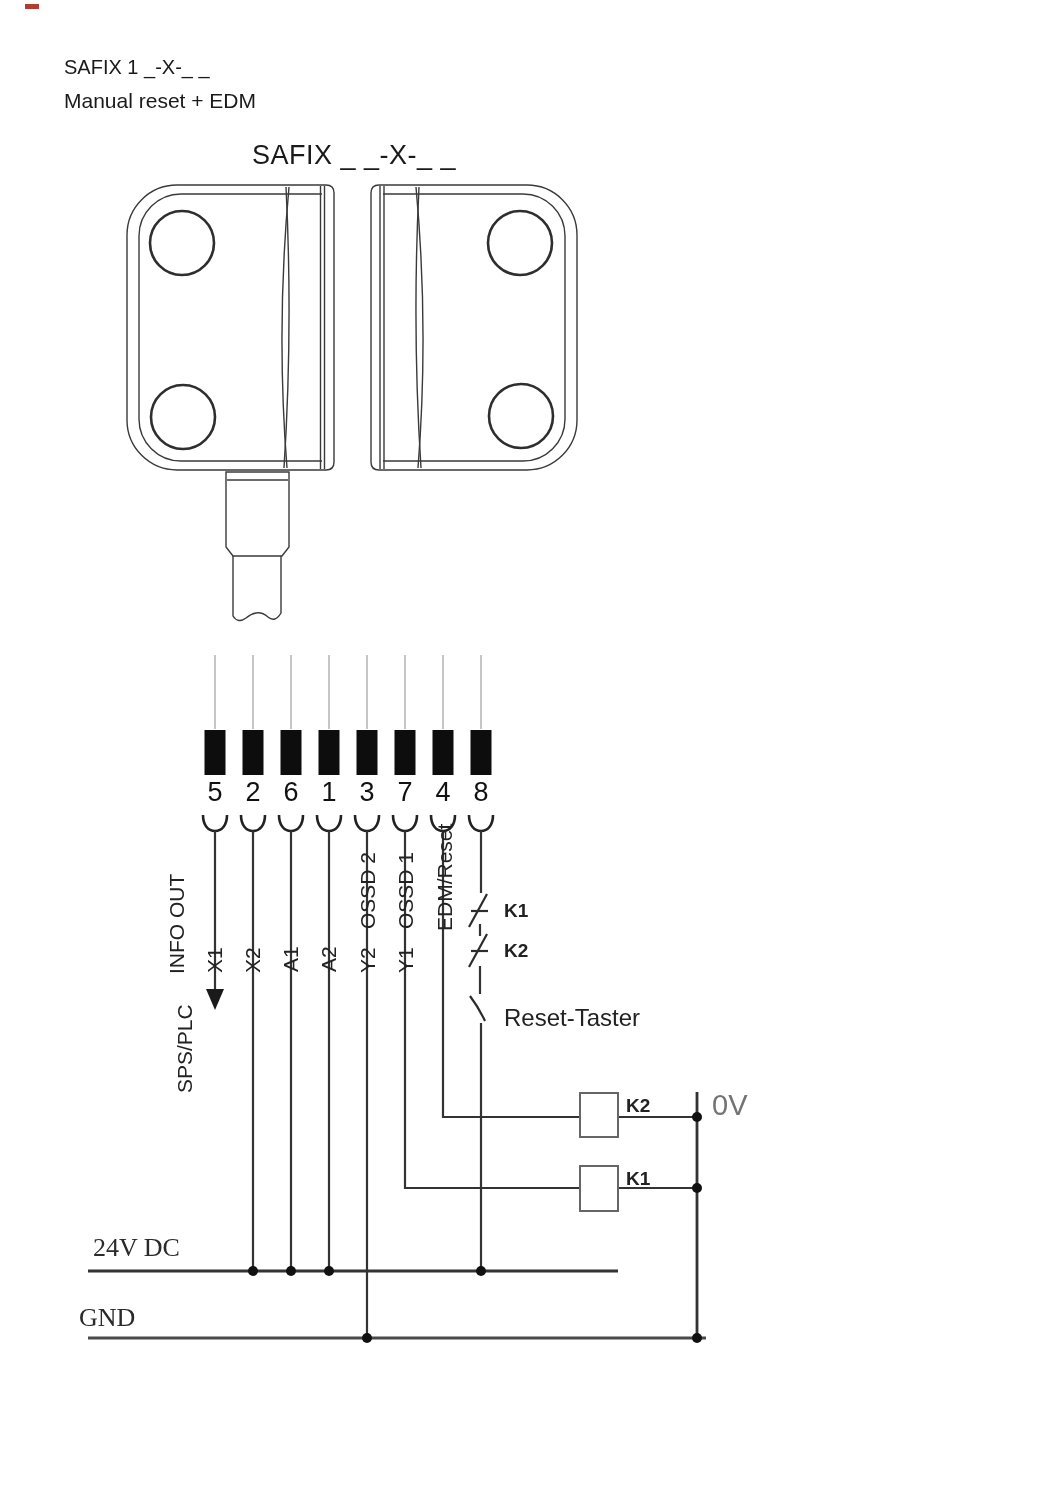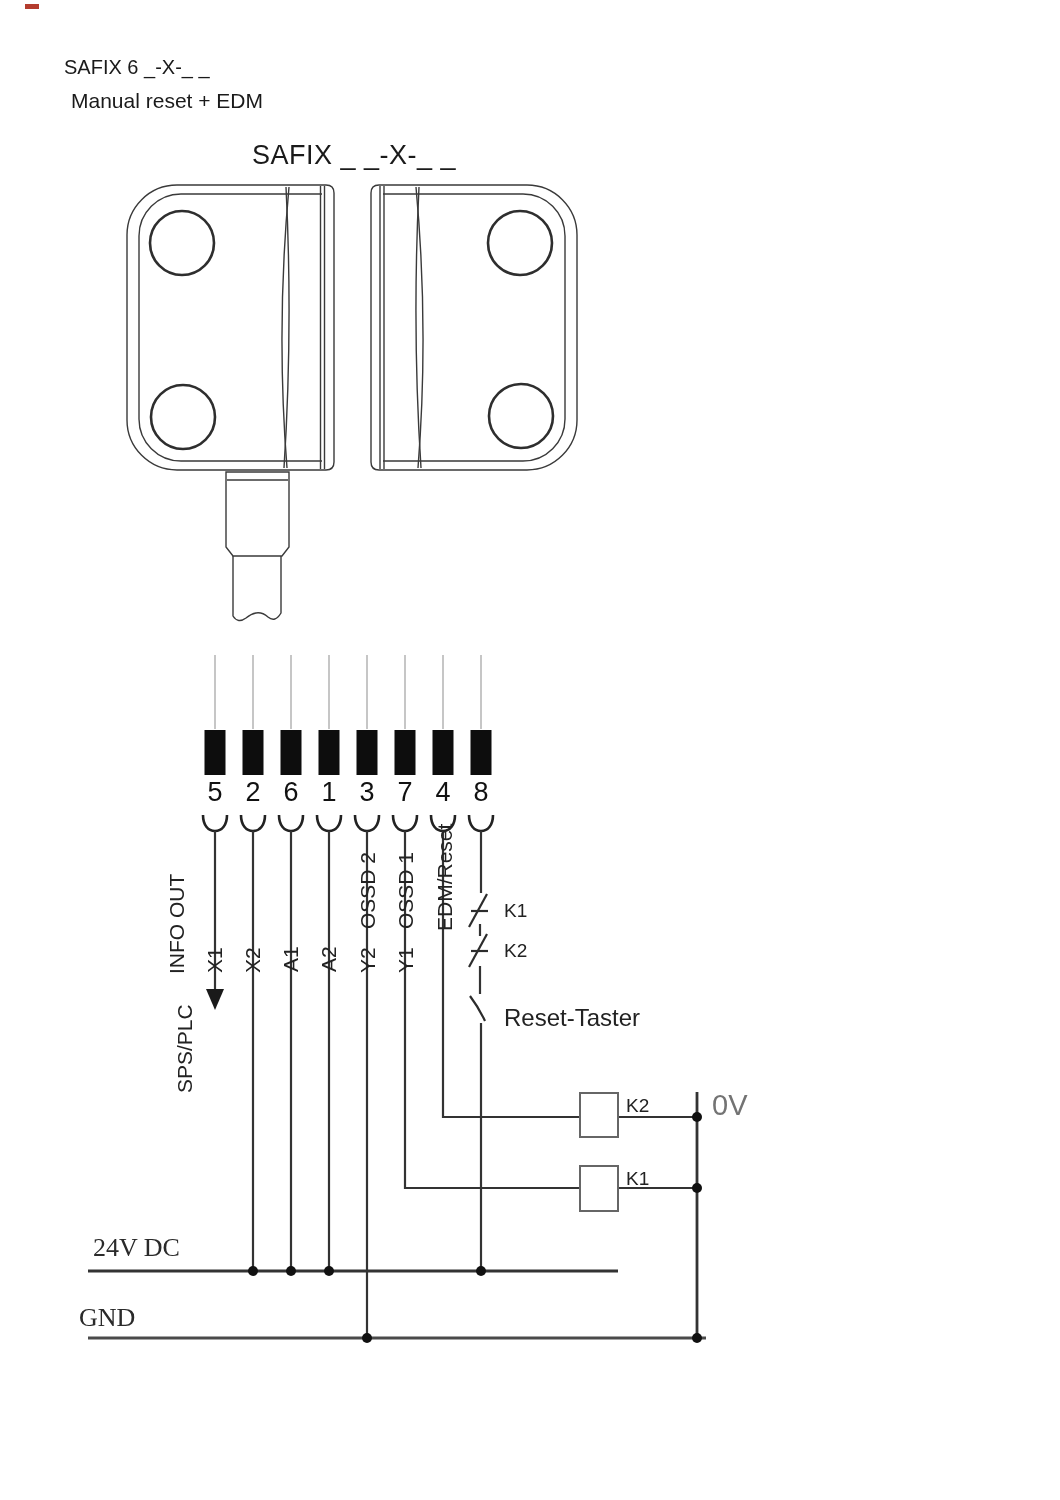--- a/index.html
+++ b/index.html
@@ -5,38 +5,38 @@
   html,body { margin:0; padding:0; background:#ffffff; }
   .canvas {
     position:relative; width:1060px; height:1500px; background:#ffffff;
     font-family:"Liberation Sans", sans-serif; color:#1a1a1a; overflow:hidden;
   }
   .canvas svg { position:absolute; left:0; top:0; }
   .lbl  { position:absolute; white-space:nowrap; }
   .vlbl { position:absolute; white-space:nowrap; transform:rotate(-90deg);
           transform-origin:0 100%; font-size:21px; line-height:22px; color:#222; }
   .hdr1 { left:64px;  top:56px;  font-size:20px; }
-  .hdr2 { left:64px;  top:89px;  font-size:21px;margin-left:7px; }
+  .hdr2 { left:64px;  top:89px;  font-size:21px; }
   .ttl  { left:252px; top:140px; font-size:27px; letter-spacing:0.5px; }
   .pin-num { position:absolute; width:38px; top:777px; text-align:center;
              font-size:27px; color:#111; }
-  .small { font-size:19px; color:#222; }
+  .small { font-size:19px; color:#222;font-weight:bold; }
   .mid   { font-size:24px; color:#222; }
   .rail  { font-size:26px; color:#2a2a2a;font-family:Liberation Serif, serif; }
   .zerov { font-size:29px; color:#737373; }
   .redmark { position:absolute; left:25px; top:4px; width:14px; height:5px; background:#b43c2e; }
 </style>
 </head>
 <body>
 
 <div class="canvas">
 
   <div class="redmark"></div>
 
-  <div class="lbl hdr1">SAFIX 6 _-X-_ _</div>
+  <div class="lbl hdr1">SAFIX 1 _-X-_ _</div>
   <div class="lbl hdr2">Manual reset + EDM</div>
   <div class="lbl ttl">SAFIX _ _-X-_ _</div>
 
   <svg width="1060" height="1500" viewBox="0 0 1060 1500">
 
     <g stroke="#3a3a3a" fill="none" stroke-width="1.4">
       <path d="M 326 185 L 177 185 A 50 50 0 0 0 127 235 L 127 420 A 50 50 0 0 0 177 470 L 326 470 Q 334 470 334 462 L 334 193 Q 334 185 326 185 Z"></path>
       <path d="M 322 194 L 181 194 A 42 42 0 0 0 139 236 L 139 419 A 42 42 0 0 0 181 461 L 322 461"></path>
       <path d="M 320.5 186 L 320.5 469"></path>
       <path d="M 324.5 186 L 324.5 469"></path>

